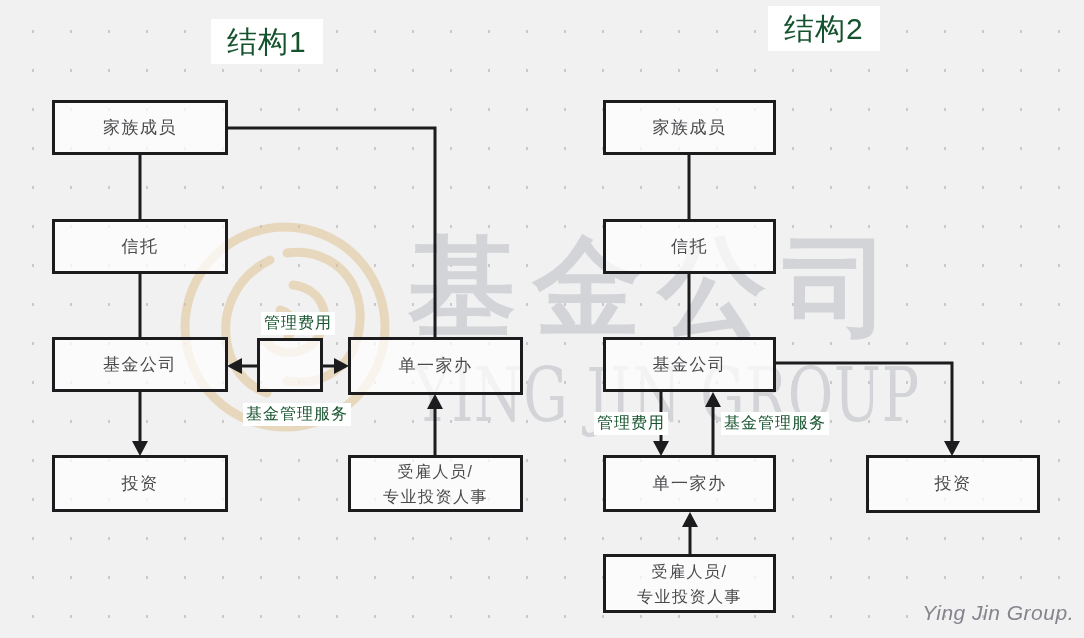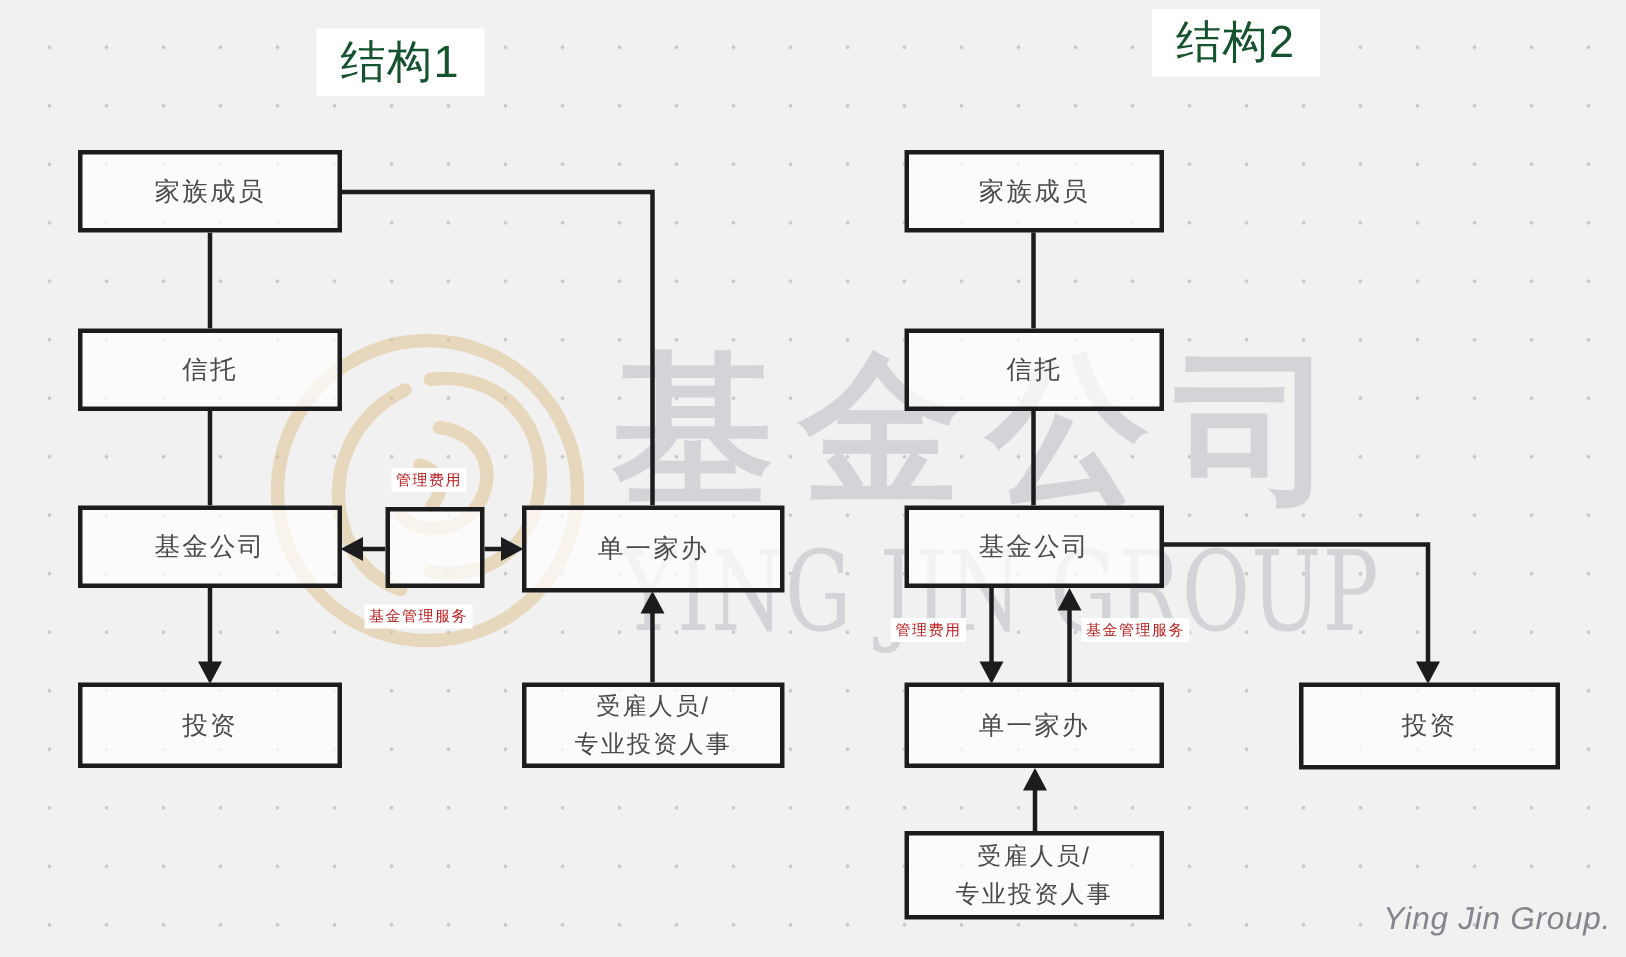--- a/index.html
+++ b/index.html
@@ -32,22 +32,22 @@
   .wires { position:absolute; left:0; top:0; z-index:2; }
   
   .node {
     position:absolute; z-index:4; box-sizing:border-box;
     border:3px solid #1c1c1e; background:rgba(255,255,255,0.72);
     display:flex; flex-direction:column; align-items:center; justify-content:center;
     font-size:17px; letter-spacing:1.5px; color:#4a4a4c; line-height:26px;
     text-align:left;
   }
   .edge-label {
-    position:absolute; z-index:3; background:#ffffff; color:#b91c1c;
-    font-size:10px; letter-spacing:1px; padding:1px 3px; white-space:nowrap;
+    position:absolute; z-index:3; background:#ffffff; color:#14532d;
+    font-size:16px; letter-spacing:1px; padding:1px 3px; white-space:nowrap;
   }
   .title {
     position:absolute; z-index:3; background:#ffffff; color:#14532d;
     font-size:30px; letter-spacing:1px; padding:6px 16px; line-height:1.1; white-space:nowrap;
   }
 </style>
 </head>
 <body>
 
 <div class="stage">

